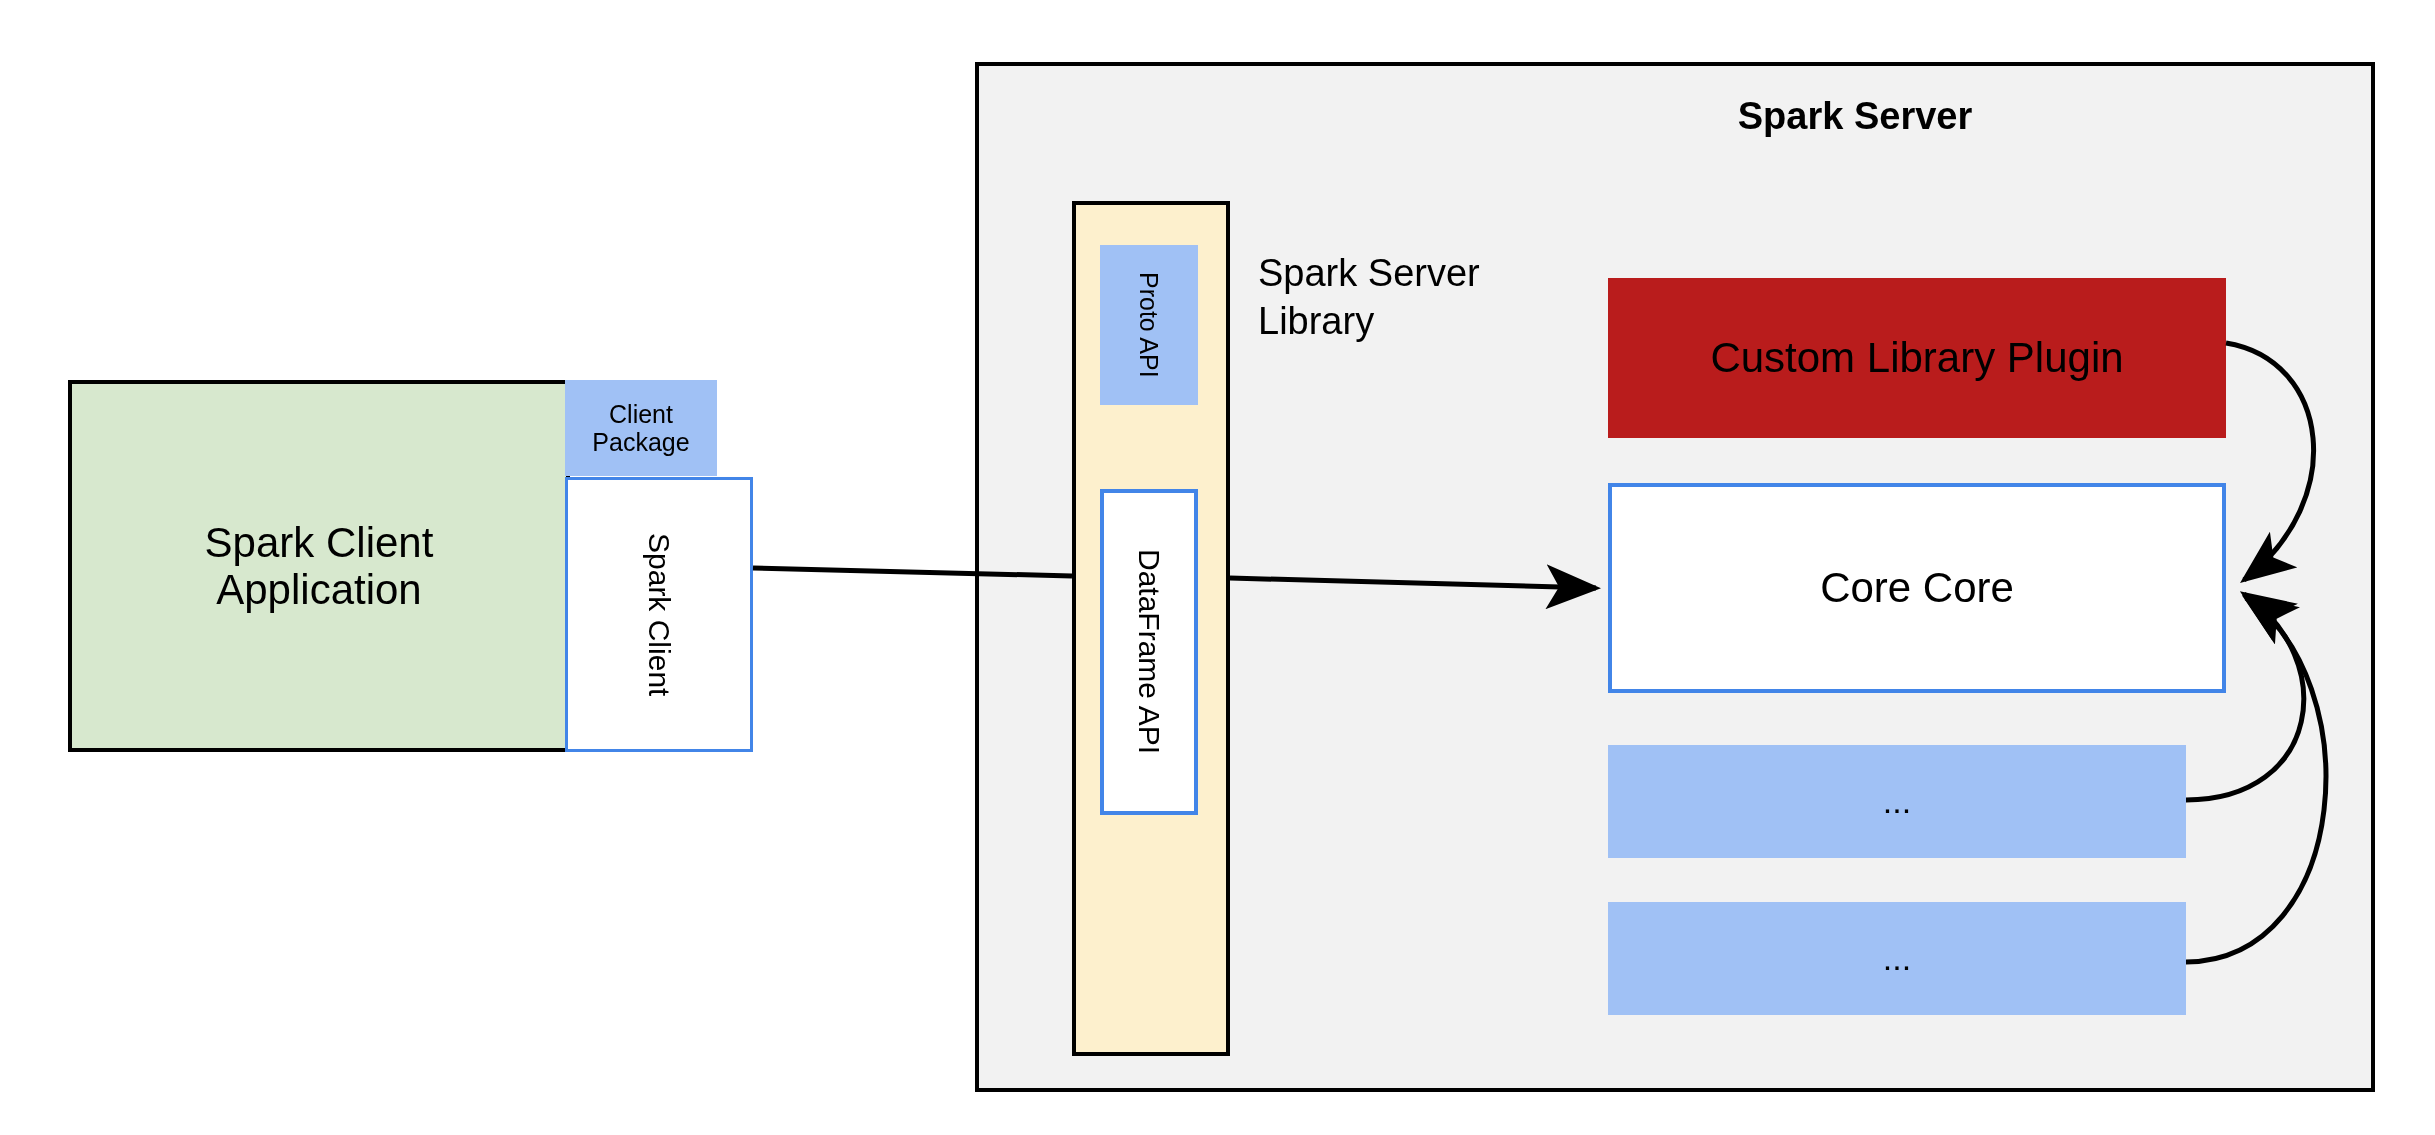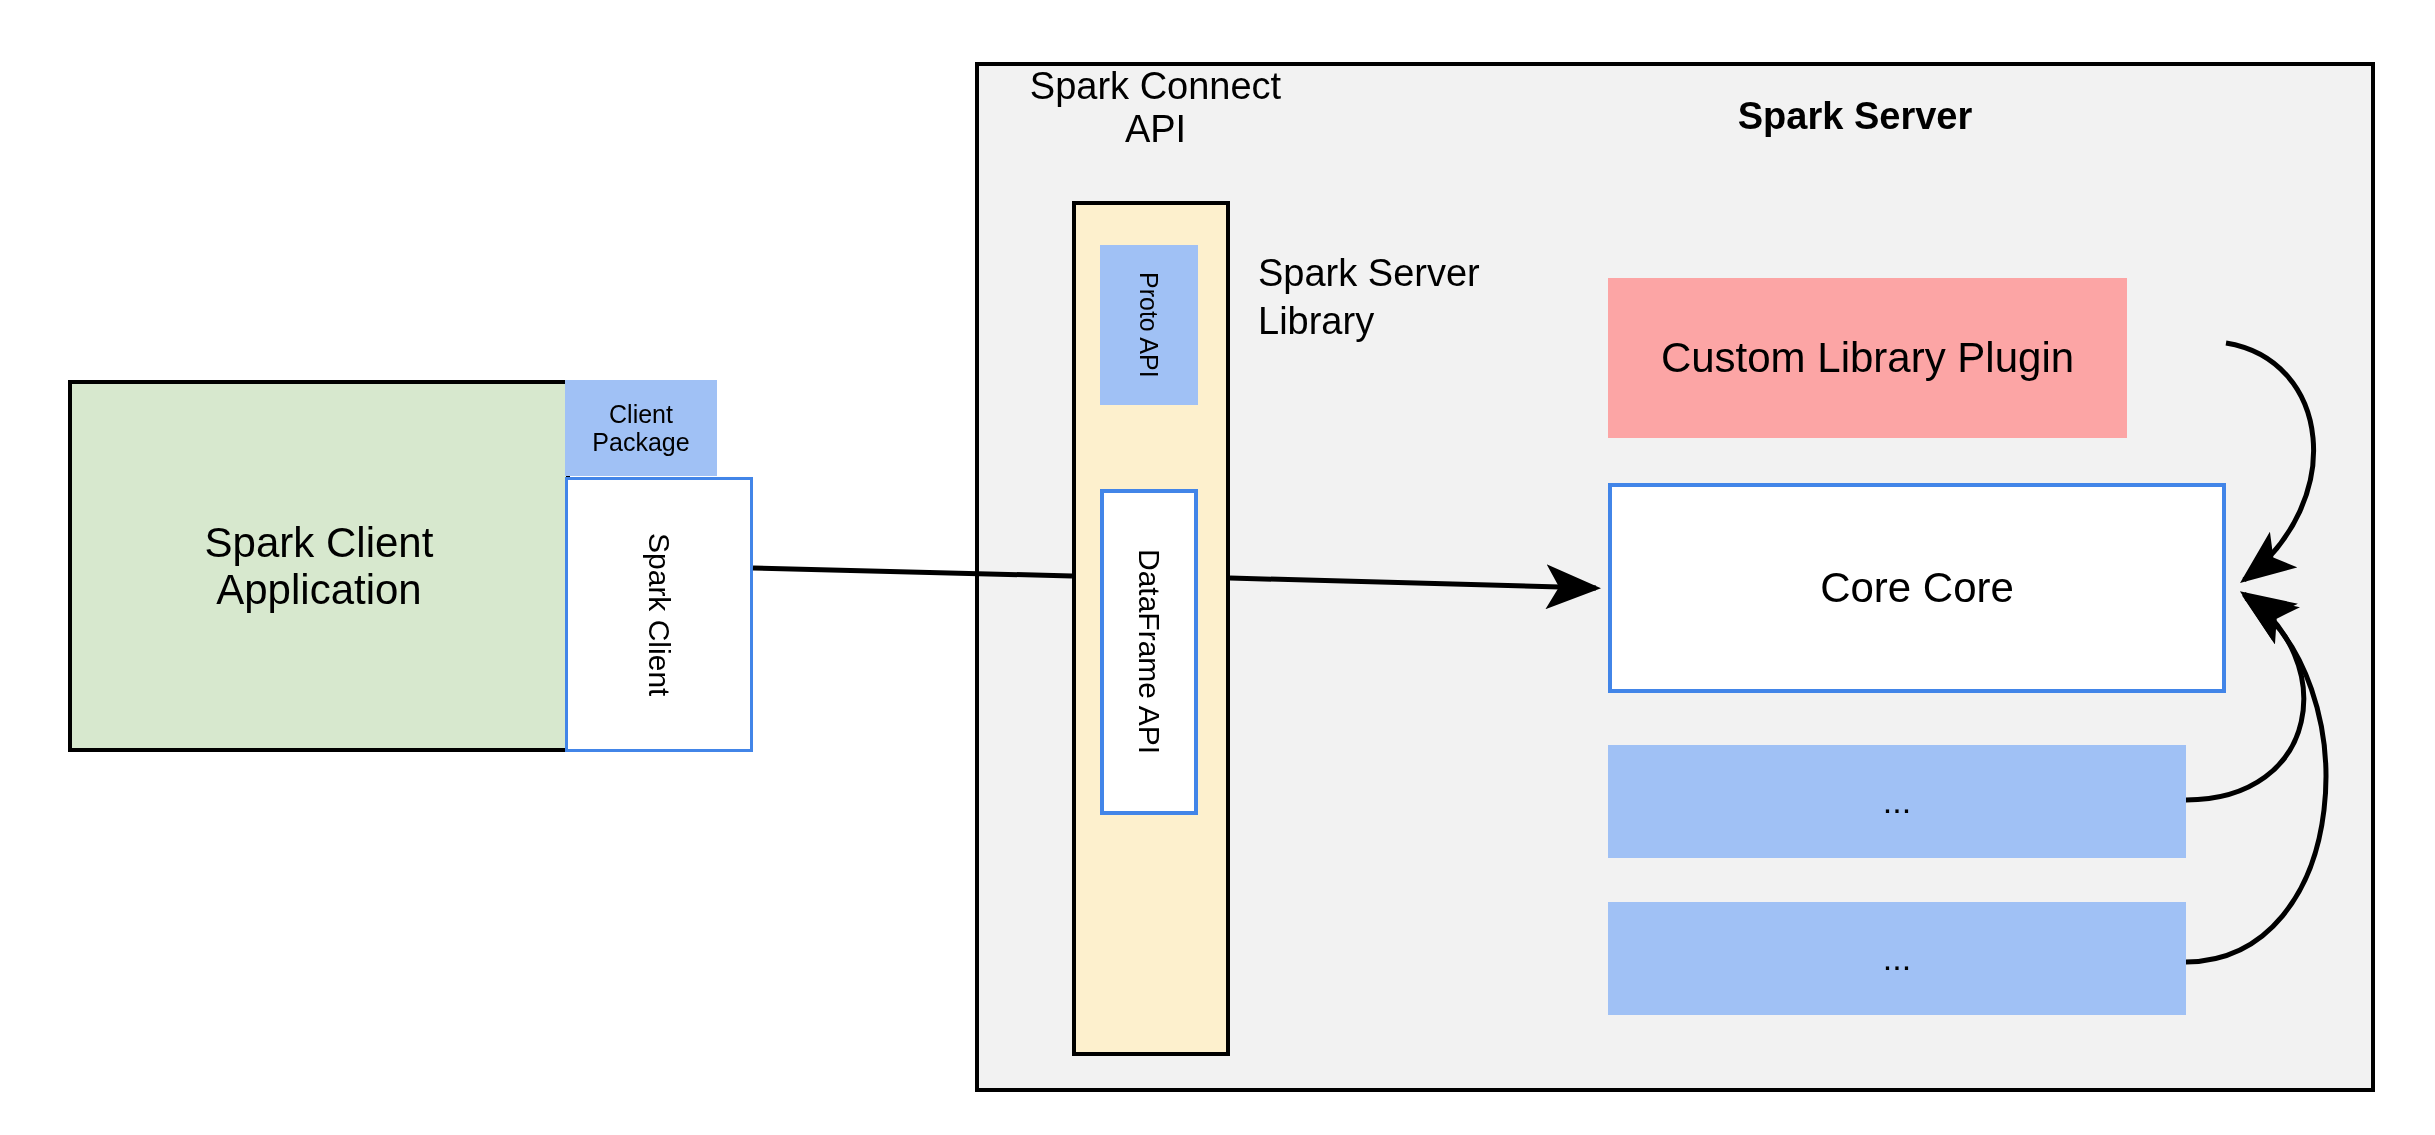--- a/index.html
+++ b/index.html
@@ -122,23 +122,23 @@
     font-size: 38px;
     align-items: flex-start;
     justify-content: flex-start;
     text-align: left;
     line-height: 1.25;
   }
   
   #custom-library-plugin {
     left: 1608px;
     top: 278px;
-    width: 519px;
+    width: 618px;
     height: 160px;
-    background: #fca5a5;
+    background: #b91c1c;
     border: none;
     font-size: 42px;
   }
   #spark-core {
     left: 1608px;
     top: 483px;
     width: 618px;
     height: 210px;
     background: #ffffff;
     border: 4px solid #4285E8;
@@ -172,22 +172,20 @@
     pointer-events: none;
   }
 </style>
 </head>
 <body>
 
 <div id="canvas">
 
   <div class="box" id="spark-server-container"></div>
 
-  <div class="box" id="spark-connect-api-label" style="white-space: pre-line;">Spark Connect
-API</div>
 
   <div class="box" id="spark-server-title">Spark Server</div>
 
   <div class="box" id="connect-api-column"></div>
 
   <div class="box" id="proto-api">
     <span class="vert-text">Proto API</span>
   </div>
 
   <div class="box" id="dataframe-api">

